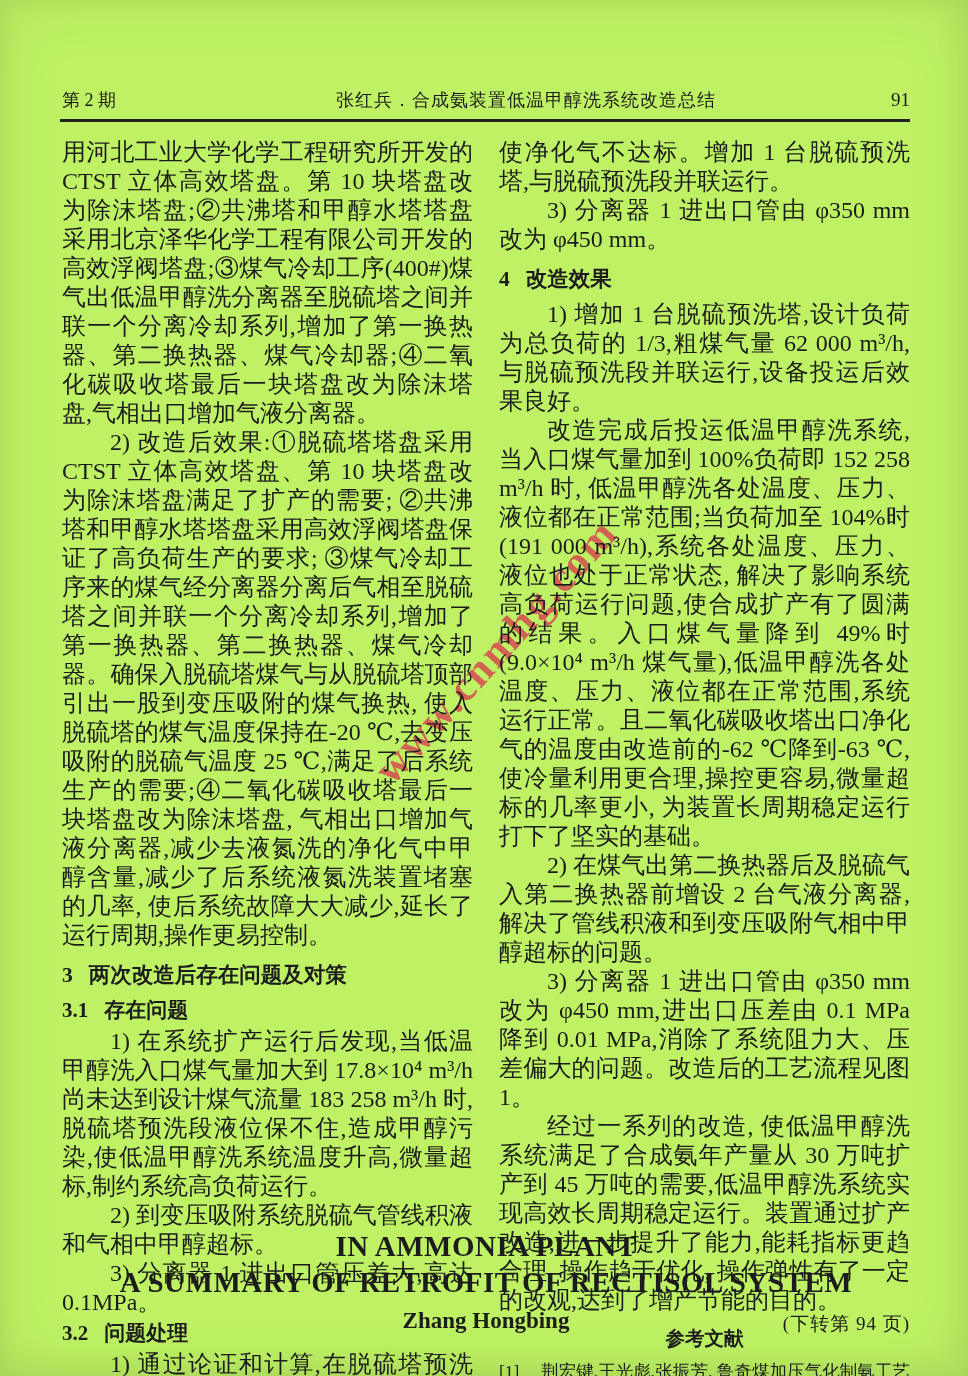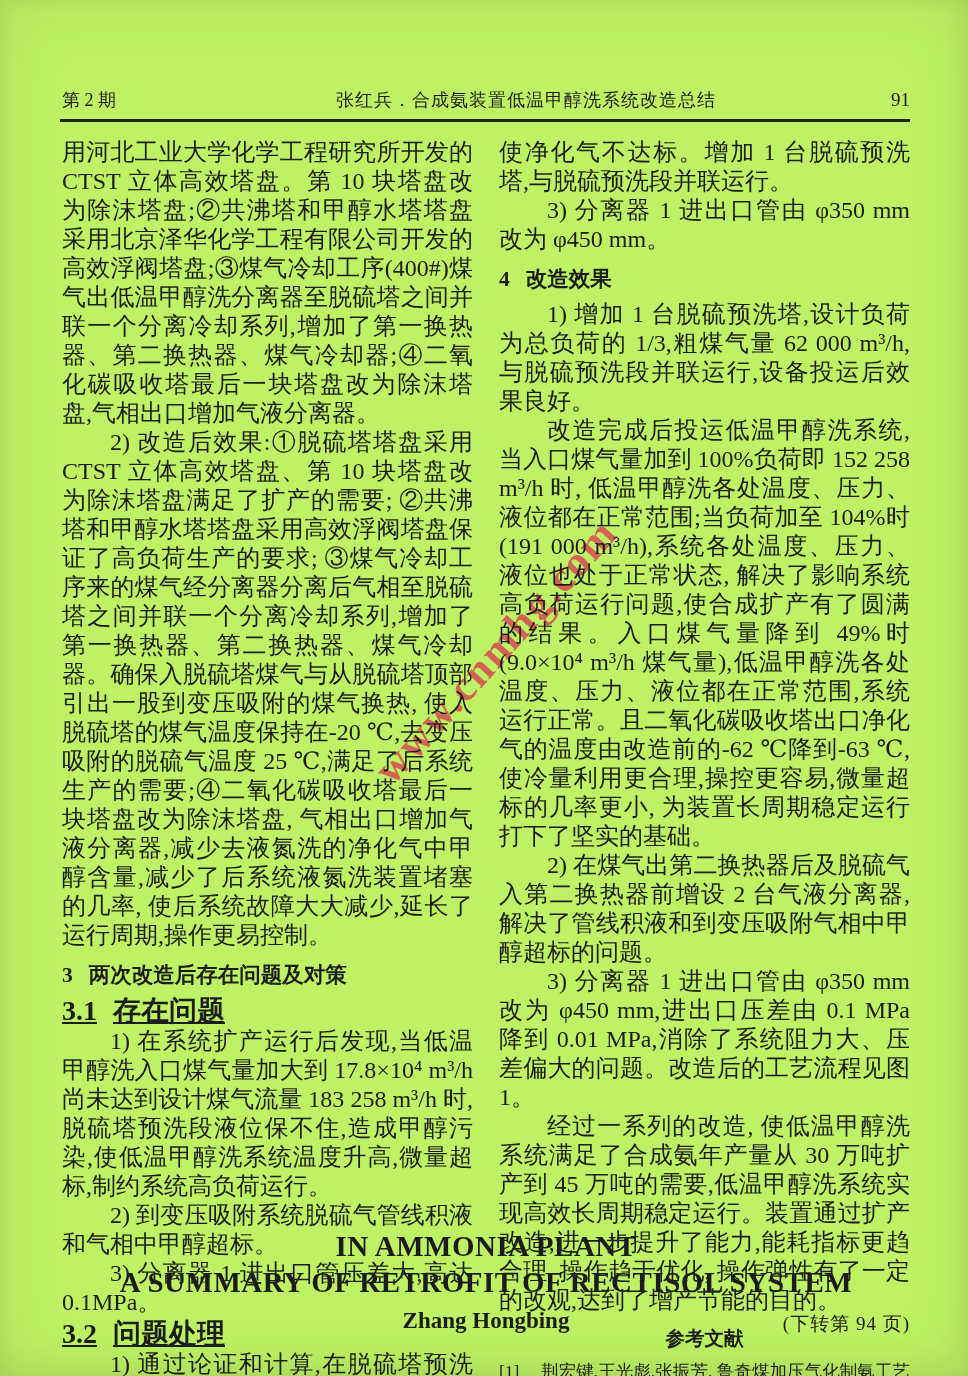--- a/index.html
+++ b/index.html
@@ -36,23 +36,22 @@
     margin:0;
     font-size:24px;line-height:29px;
     text-align:justify;
   }
   .indent{text-indent:2em;}
   .h1{
     font-weight:bold;font-size:21.5px;line-height:29px;
     margin:11px 0 6px;
   }
   .h2{
-    font-weight:bold;font-size:28px;line-height:29px;
+    font-weight:bold;font-size:21px;line-height:29px;
     margin:2px 0 2px;
-    text-decoration:underline;
   }
   .hnum{margin-right:16px;}
   
   .ref-heading{
     text-align:center;font-weight:bold;font-size:19.5px;
     margin:10px 0 6px;
   }
   .ref{
     display:flex;gap:12px;
     font-size:17.5px;line-height:26px;

